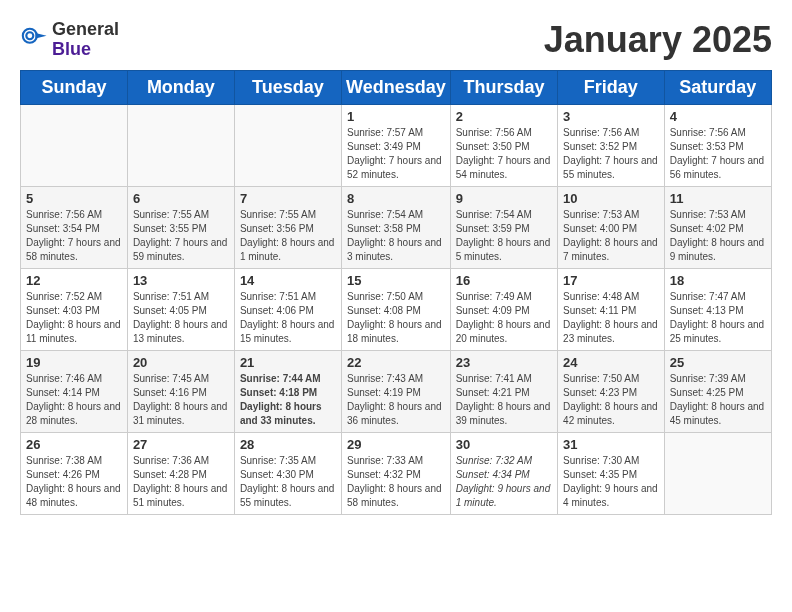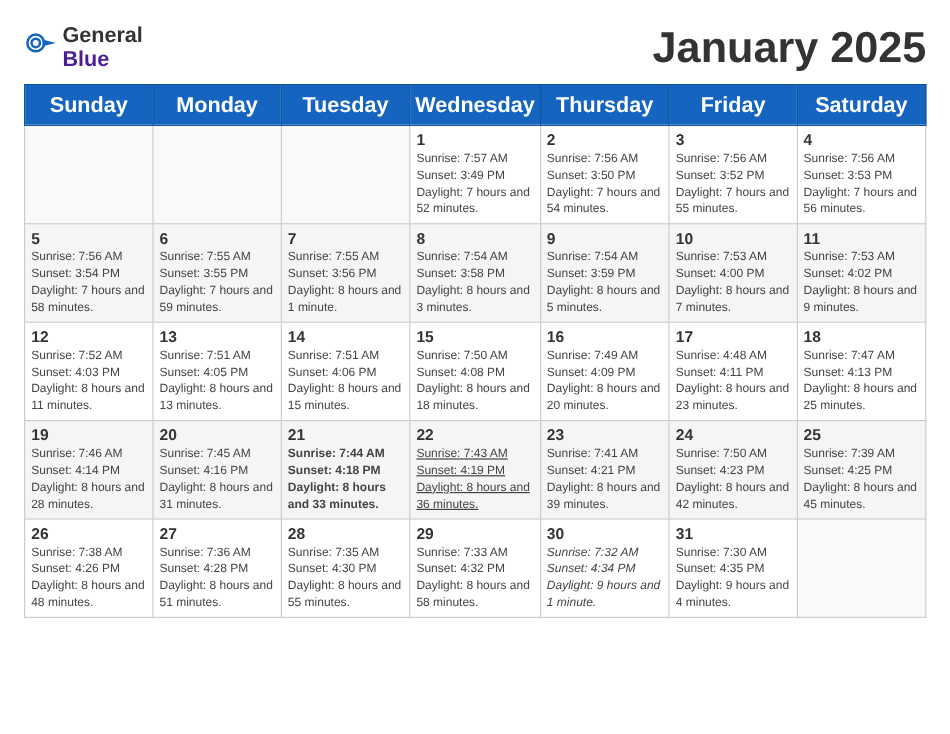--- a/index.html
+++ b/index.html
@@ -252,21 +252,21 @@
 Daylight: 8 hours and 31 minutes.</div>
         </td>
         <td class="shade">
           <div class="day-number">21</div>
           <div class="day-content" style="white-space: pre-line; font-weight: bold;">Sunrise: 7:44 AM
 Sunset: 4:18 PM
 Daylight: 8 hours and 33 minutes.</div>
         </td>
         <td class="shade">
           <div class="day-number">22</div>
-          <div class="day-content" style="white-space: pre-line; text-decoration: underline;">Sunrise: 7:43 AM
+          <div class="day-content" style="white-space: pre-line;">Sunrise: 7:43 AM
 Sunset: 4:19 PM
 Daylight: 8 hours and 36 minutes.</div>
         </td>
         <td class="shade">
           <div class="day-number">23</div>
           <div class="day-content" style="white-space: pre-line;">Sunrise: 7:41 AM
 Sunset: 4:21 PM
 Daylight: 8 hours and 39 minutes.</div>
         </td>
         <td class="shade">

